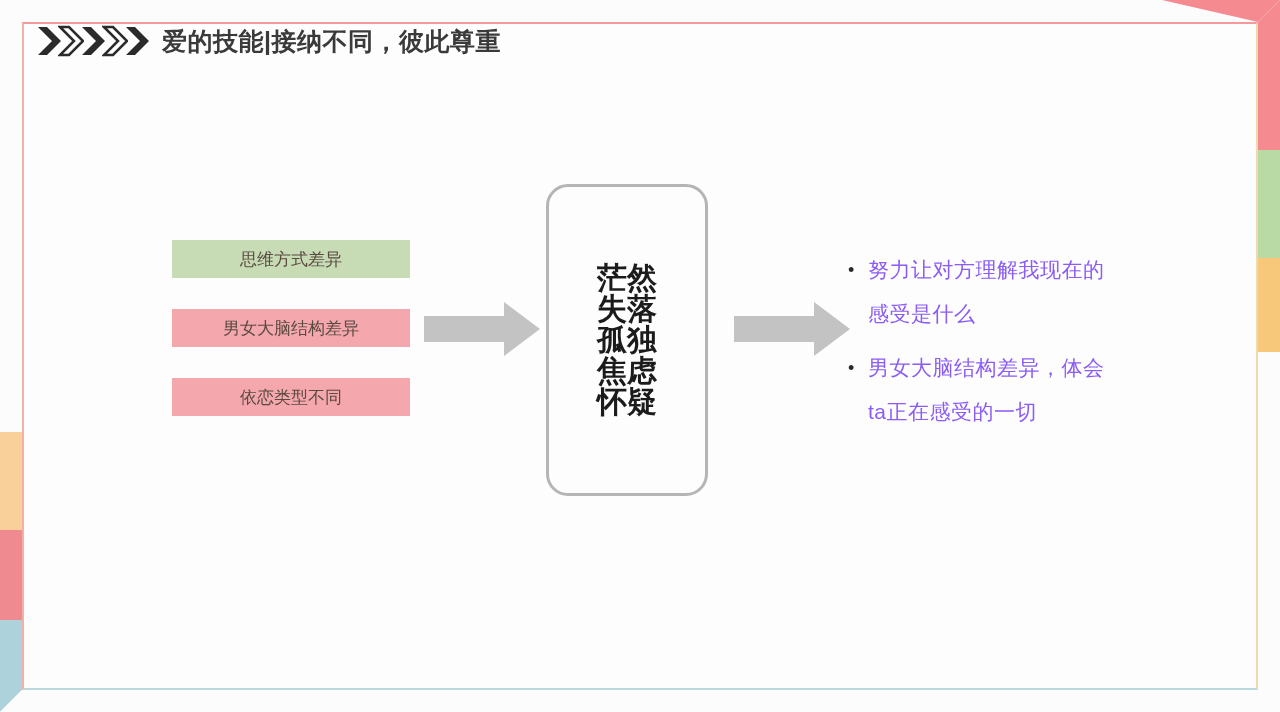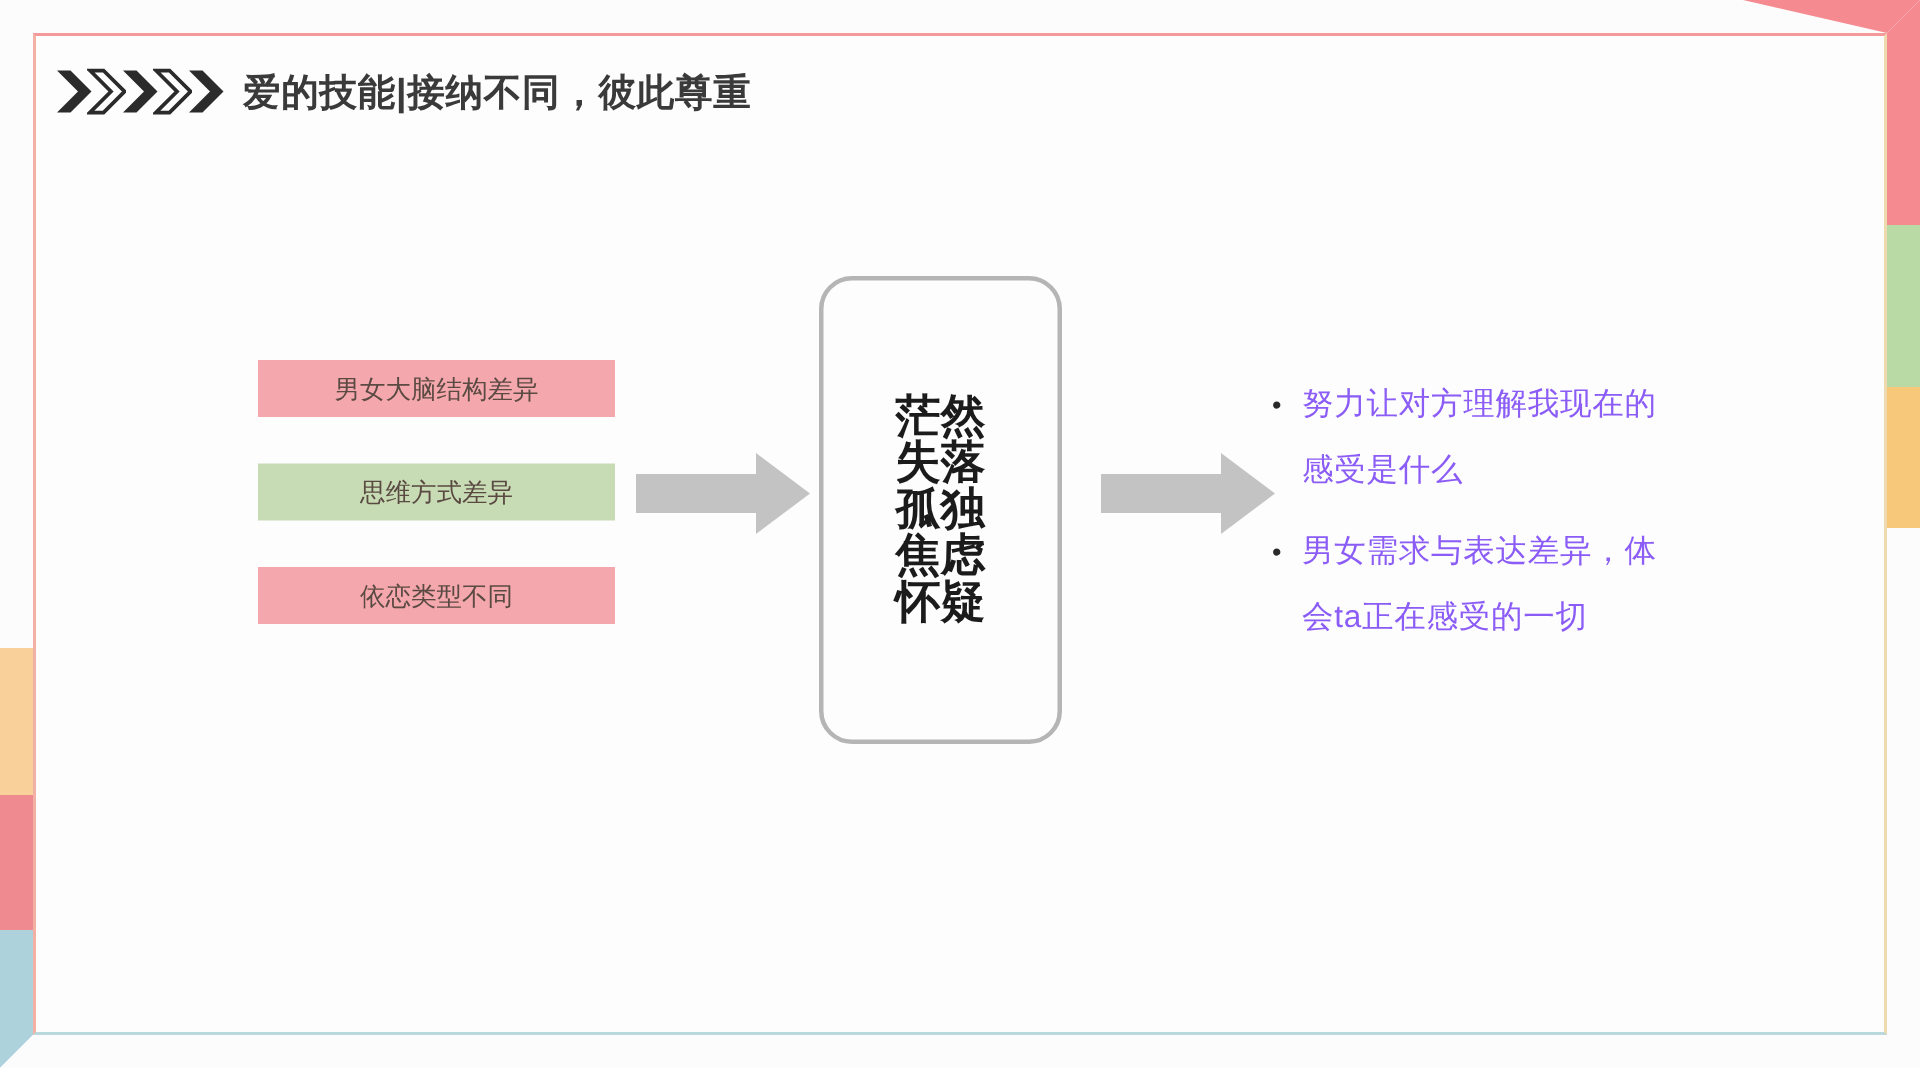--- a/index.html
+++ b/index.html
@@ -49,21 +49,21 @@
     border-right-color: #efd9ae;
     border-bottom-color: #b9d9dd;
     pointer-events: none;
     z-index: 4;
   }
 
   
   .title-row {
     position: absolute;
     left: 36px;
-    top: 44px;
+    top: 24px;
     display: flex;
     align-items: center;
     gap: 16px;
     z-index: 5;
   }
   .chevrons {
     display: flex;
     align-items: center;
     gap: 0px;
     height: 34px;
@@ -205,25 +205,25 @@
         <polygon points="2,2 16,16 2,30 11,30 25,16 11,2" fill="none" stroke="#2b2b2b" stroke-width="2.5"></polygon>
       </svg>
       <svg class="chev" viewBox="0 0 26 32">
         <polygon points="2,2 16,16 2,30 11,30 25,16 11,2" fill="#2b2b2b"></polygon>
       </svg>
     </div>
     <div class="title-text">爱的技能|接纳不同，彼此尊重</div>
   </div>
 
   <div class="cond-col">
+    <div class="cond-box" id="cb2" style="background: rgb(199, 220, 181);">
+      <span>思维方式差异</span>
+    </div>
     <div class="cond-box" id="cb1" style="background: rgb(244, 167, 173);">
       <span>男女大脑结构差异</span>
-    </div>
-    <div class="cond-box" id="cb2" style="background: rgb(199, 220, 181);">
-      <span>思维方式差异</span>
     </div>
     <div class="cond-box" id="cb4" style="background: rgb(244, 167, 173); font-family: Liberation Mono, monospace;">
       <span>依恋类型不同</span>
     </div>
   </div>
 
   <svg class="arrow" style="left:424px; top:300px;" width="116" height="58" viewBox="0 0 116 58">
     <polygon points="0,16 80,16 80,2 116,29 80,56 80,42 0,42" fill="#c3c3c3"></polygon>
   </svg>
 
@@ -239,17 +239,17 @@
     <polygon points="0,16 80,16 80,2 116,29 80,56 80,42 0,42" fill="#c3c3c3"></polygon>
   </svg>
 
   <div class="bullets">
     <div class="bullet-item">
       <div class="bullet-dot">•</div>
       <div class="bullet-text">努力让对方理解我现在的感受是什么</div>
     </div>
     <div class="bullet-item">
       <div class="bullet-dot">•</div>
-      <div class="bullet-text">男女需求与表达差异，体会ta正在感受的一切</div>
+      <div class="bullet-text">男女大脑结构差异，体会ta正在感受的一切</div>
     </div>
   </div>
 
 </div>
 
 </body></html>

